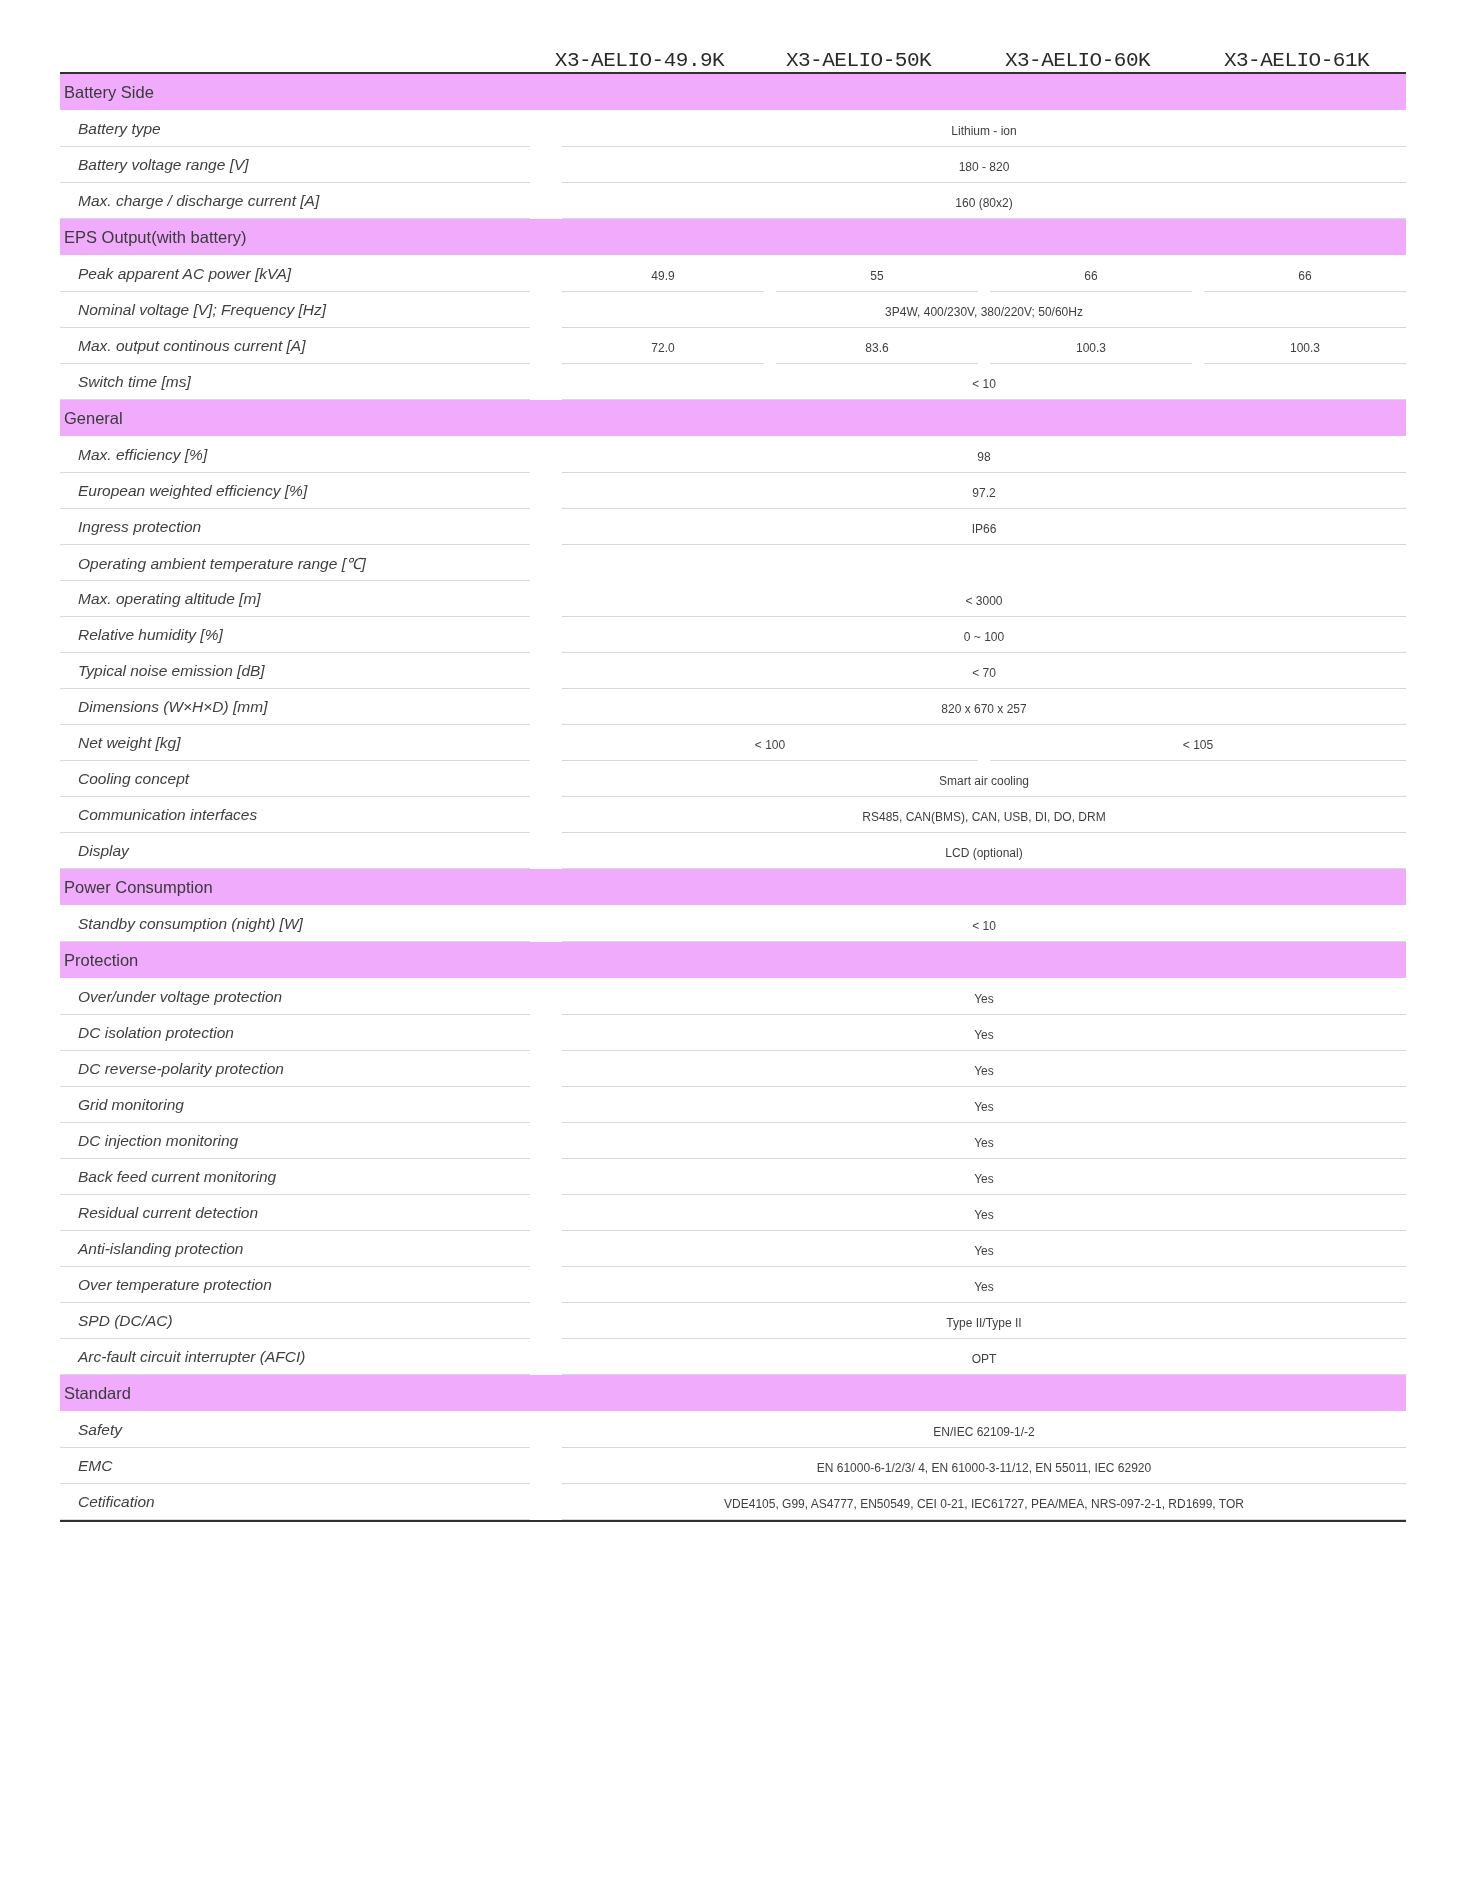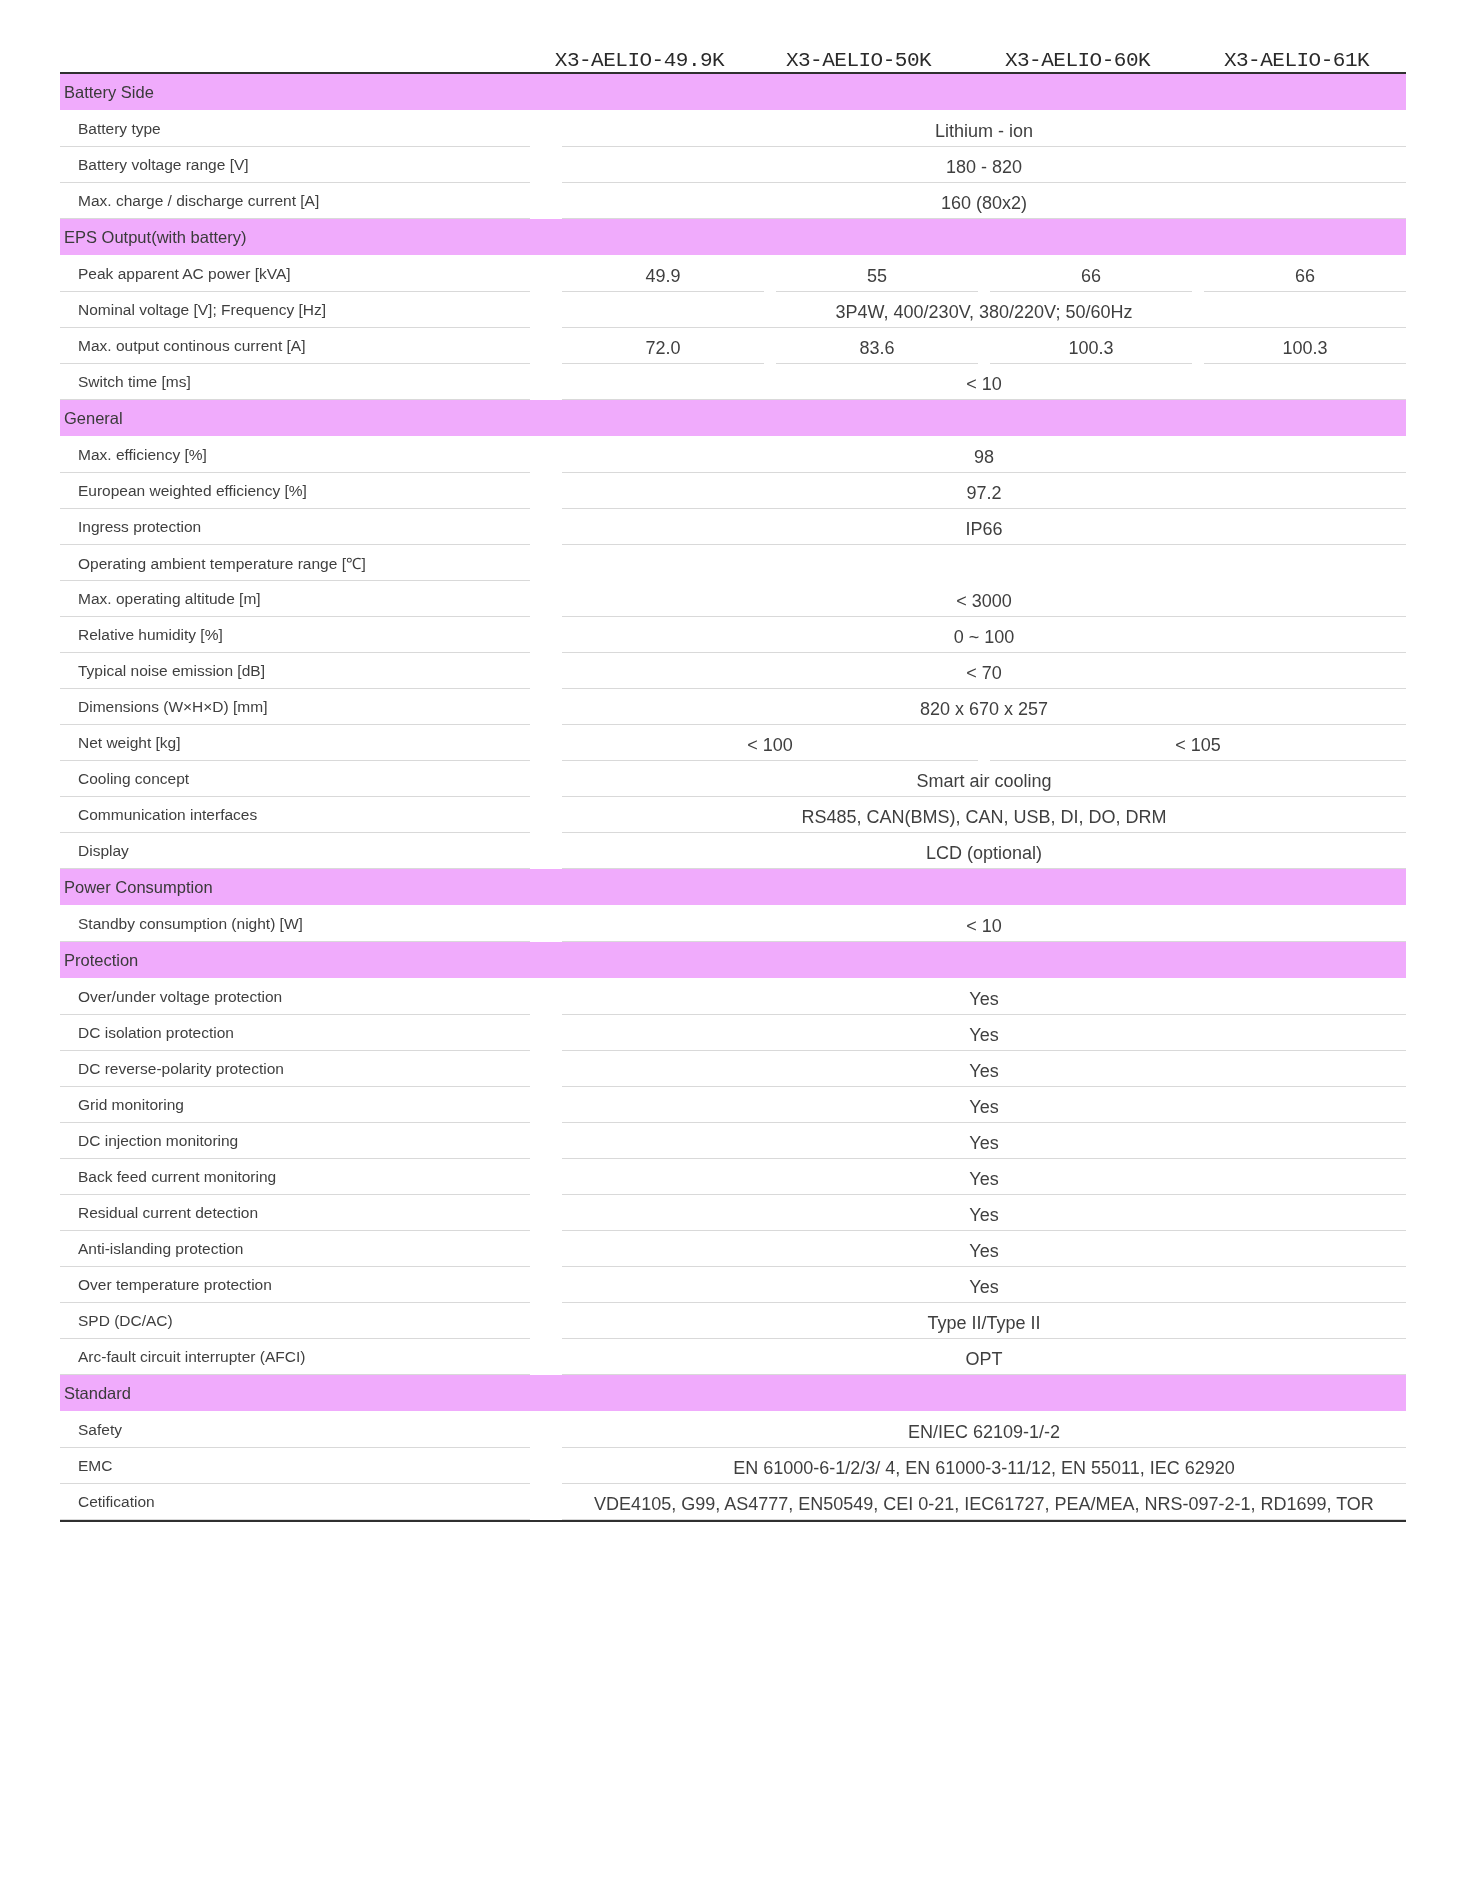--- a/index.html
+++ b/index.html
@@ -63,32 +63,33 @@
     width: 470px;
     flex: 0 0 470px;
     box-sizing: border-box;
     padding: 0 0 0 18px;
     display: flex;
     align-items: center;
     font-size: 15.5px;
     color: #3f3f3f;
     border-bottom: 1px solid #d9d9d9;
     margin-right: 32px;
+    font-style: italic;
   }
   .vals {
     flex: 1 1 auto;
     display: flex;
     align-items: stretch;
   }
   .val {
     box-sizing: border-box;
     display: flex;
     align-items: center;
     justify-content: center;
-    font-size: 18px;
+    font-size: 12px;
     color: #3f3f3f;
     border-bottom: 1px solid #d9d9d9;
     text-align: center;
     padding: 6px 4px 0 4px;
     line-height: 1.25;
   }
   .val.span4 { flex: 1 1 0; }
   .val.span1 { flex: 1 1 0; margin-right: 12px; }
   .val.span1:last-child { margin-right: 0; }
   .val.span2 { flex: 1 1 0; margin-right: 12px; }

